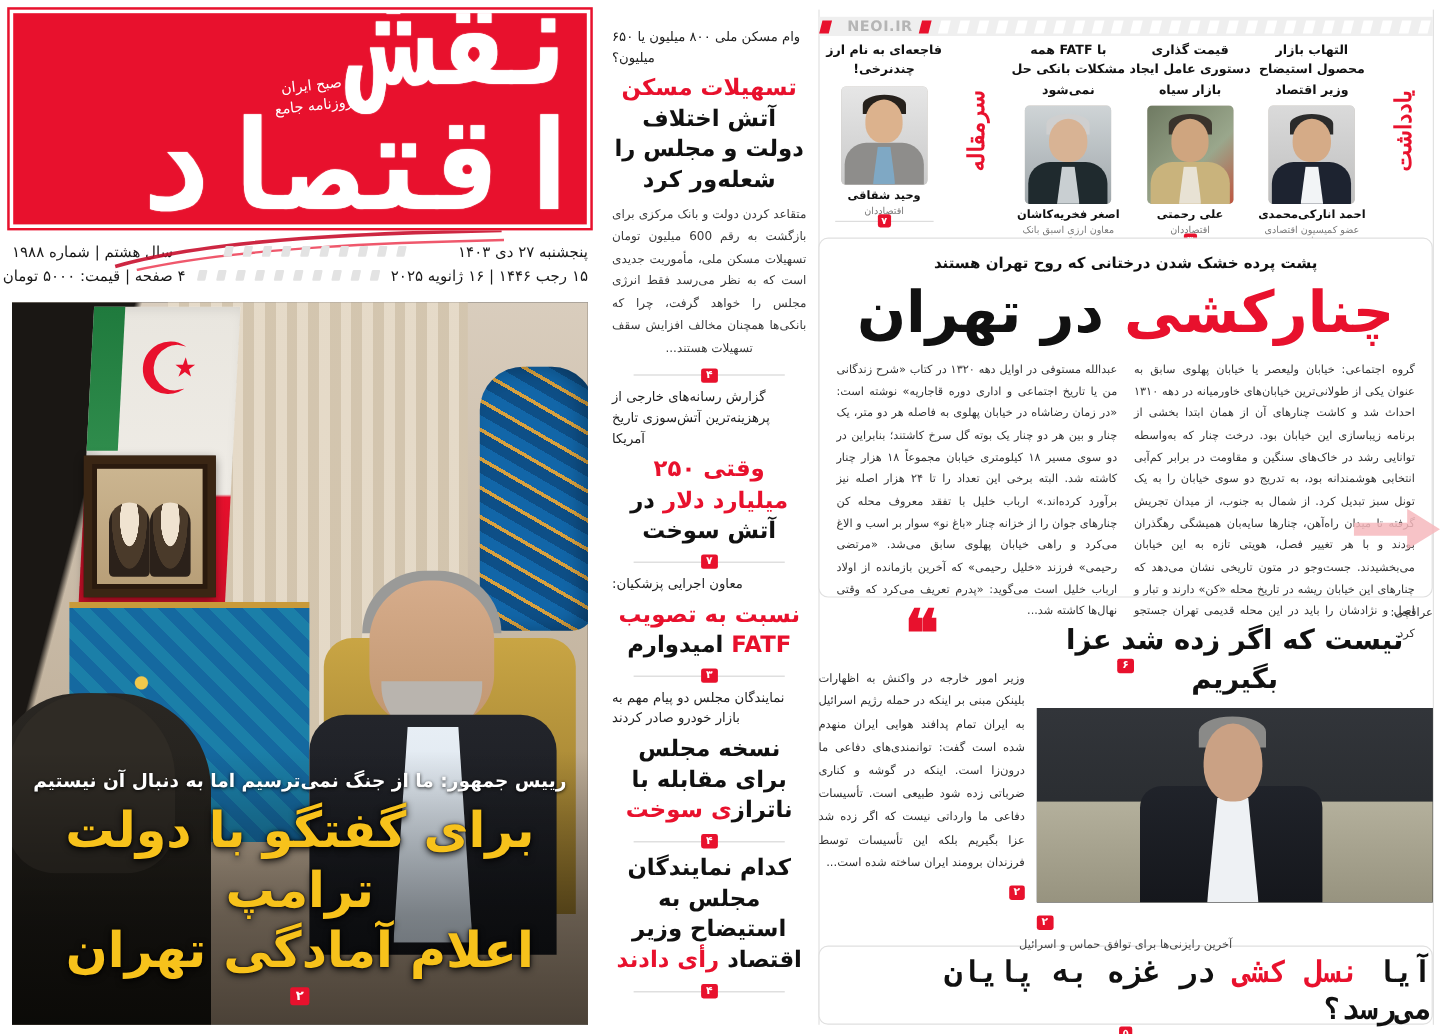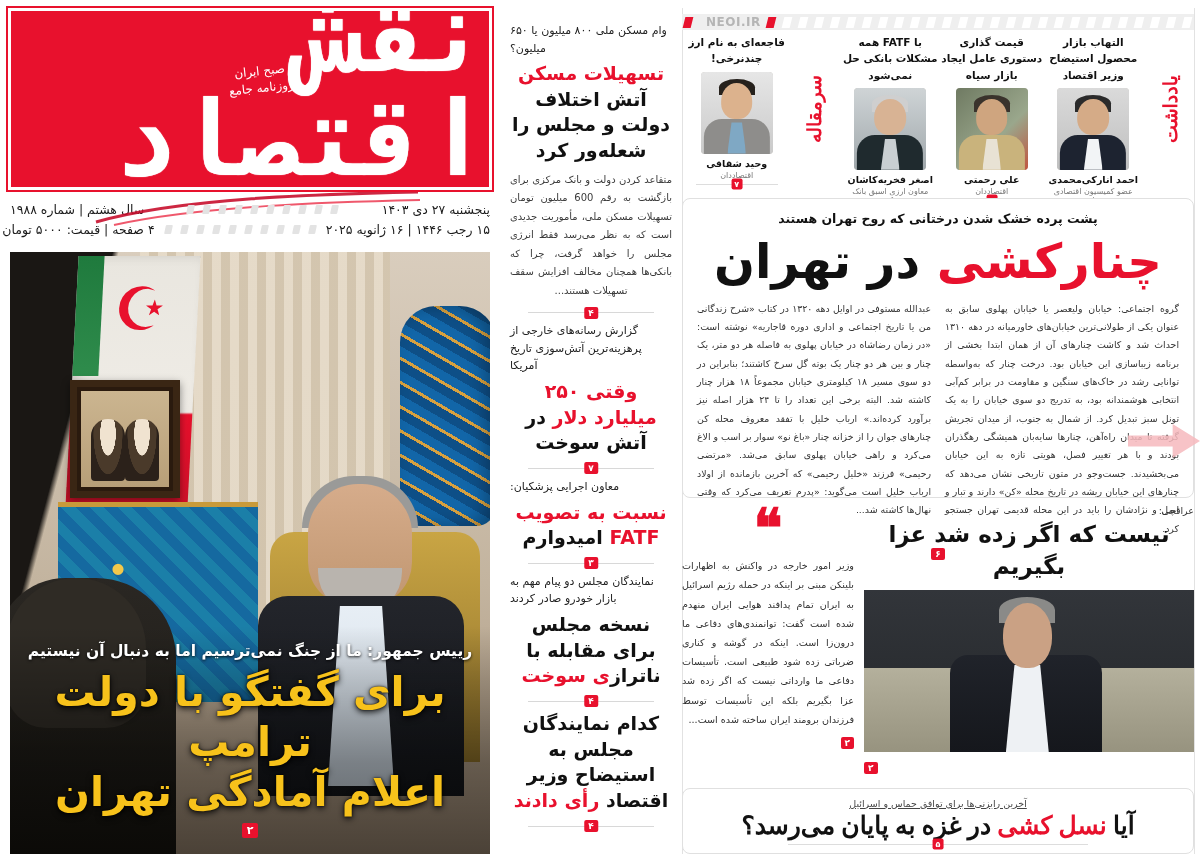--- a/index.html
+++ b/index.html
@@ -314,24 +314,24 @@
     font-size:9.6px; line-height:2.0; color:#2e2e2e; text-align:justify; direction:rtl;
   }
   .quote-tag { text-align:right; margin-top:2px; }
   .quote-tag .tag { background:#e8112d; color:#fff; font-size:9px; font-weight:bold; padding:1px 4px; border-radius:2px; }
 
   .bottom-card {
     position:absolute; left:0; right:6px; bottom:8px; height:66px;
     border:1px solid #e0e0e0; border-radius:8px; background:#fff;
     display:flex; flex-direction:column; align-items:center; justify-content:center;
   }
-  .bottom-kicker { font-size:9.5px; color:#444;text-decoration:underline; }
+  .bottom-kicker { font-size:9.5px; color:#444; }
   .bottom-title {
     font-size:25px; font-weight:bold; color:#111; margin-top:2px;
-    font-family:Liberation Serif, serif;
+    font-family:Liberation Mono, monospace;
   }
   .bottom-title .hl { color:#e8112d; }
   .bottom-rule { width:300px; height:1px; background:#ddd; margin-top:4px; position:relative; }
   .bottom-rule .tag {
     position:absolute; left:50%; top:50%; transform:translate(-50%,-50%);
     background:#e8112d; color:#fff; font-size:8px; font-weight:bold; padding:1px 3px; border-radius:2px;
   }
 
   .watermark-arrow {
     position:absolute; right:0; top:424px; width:72px; height:34px;

